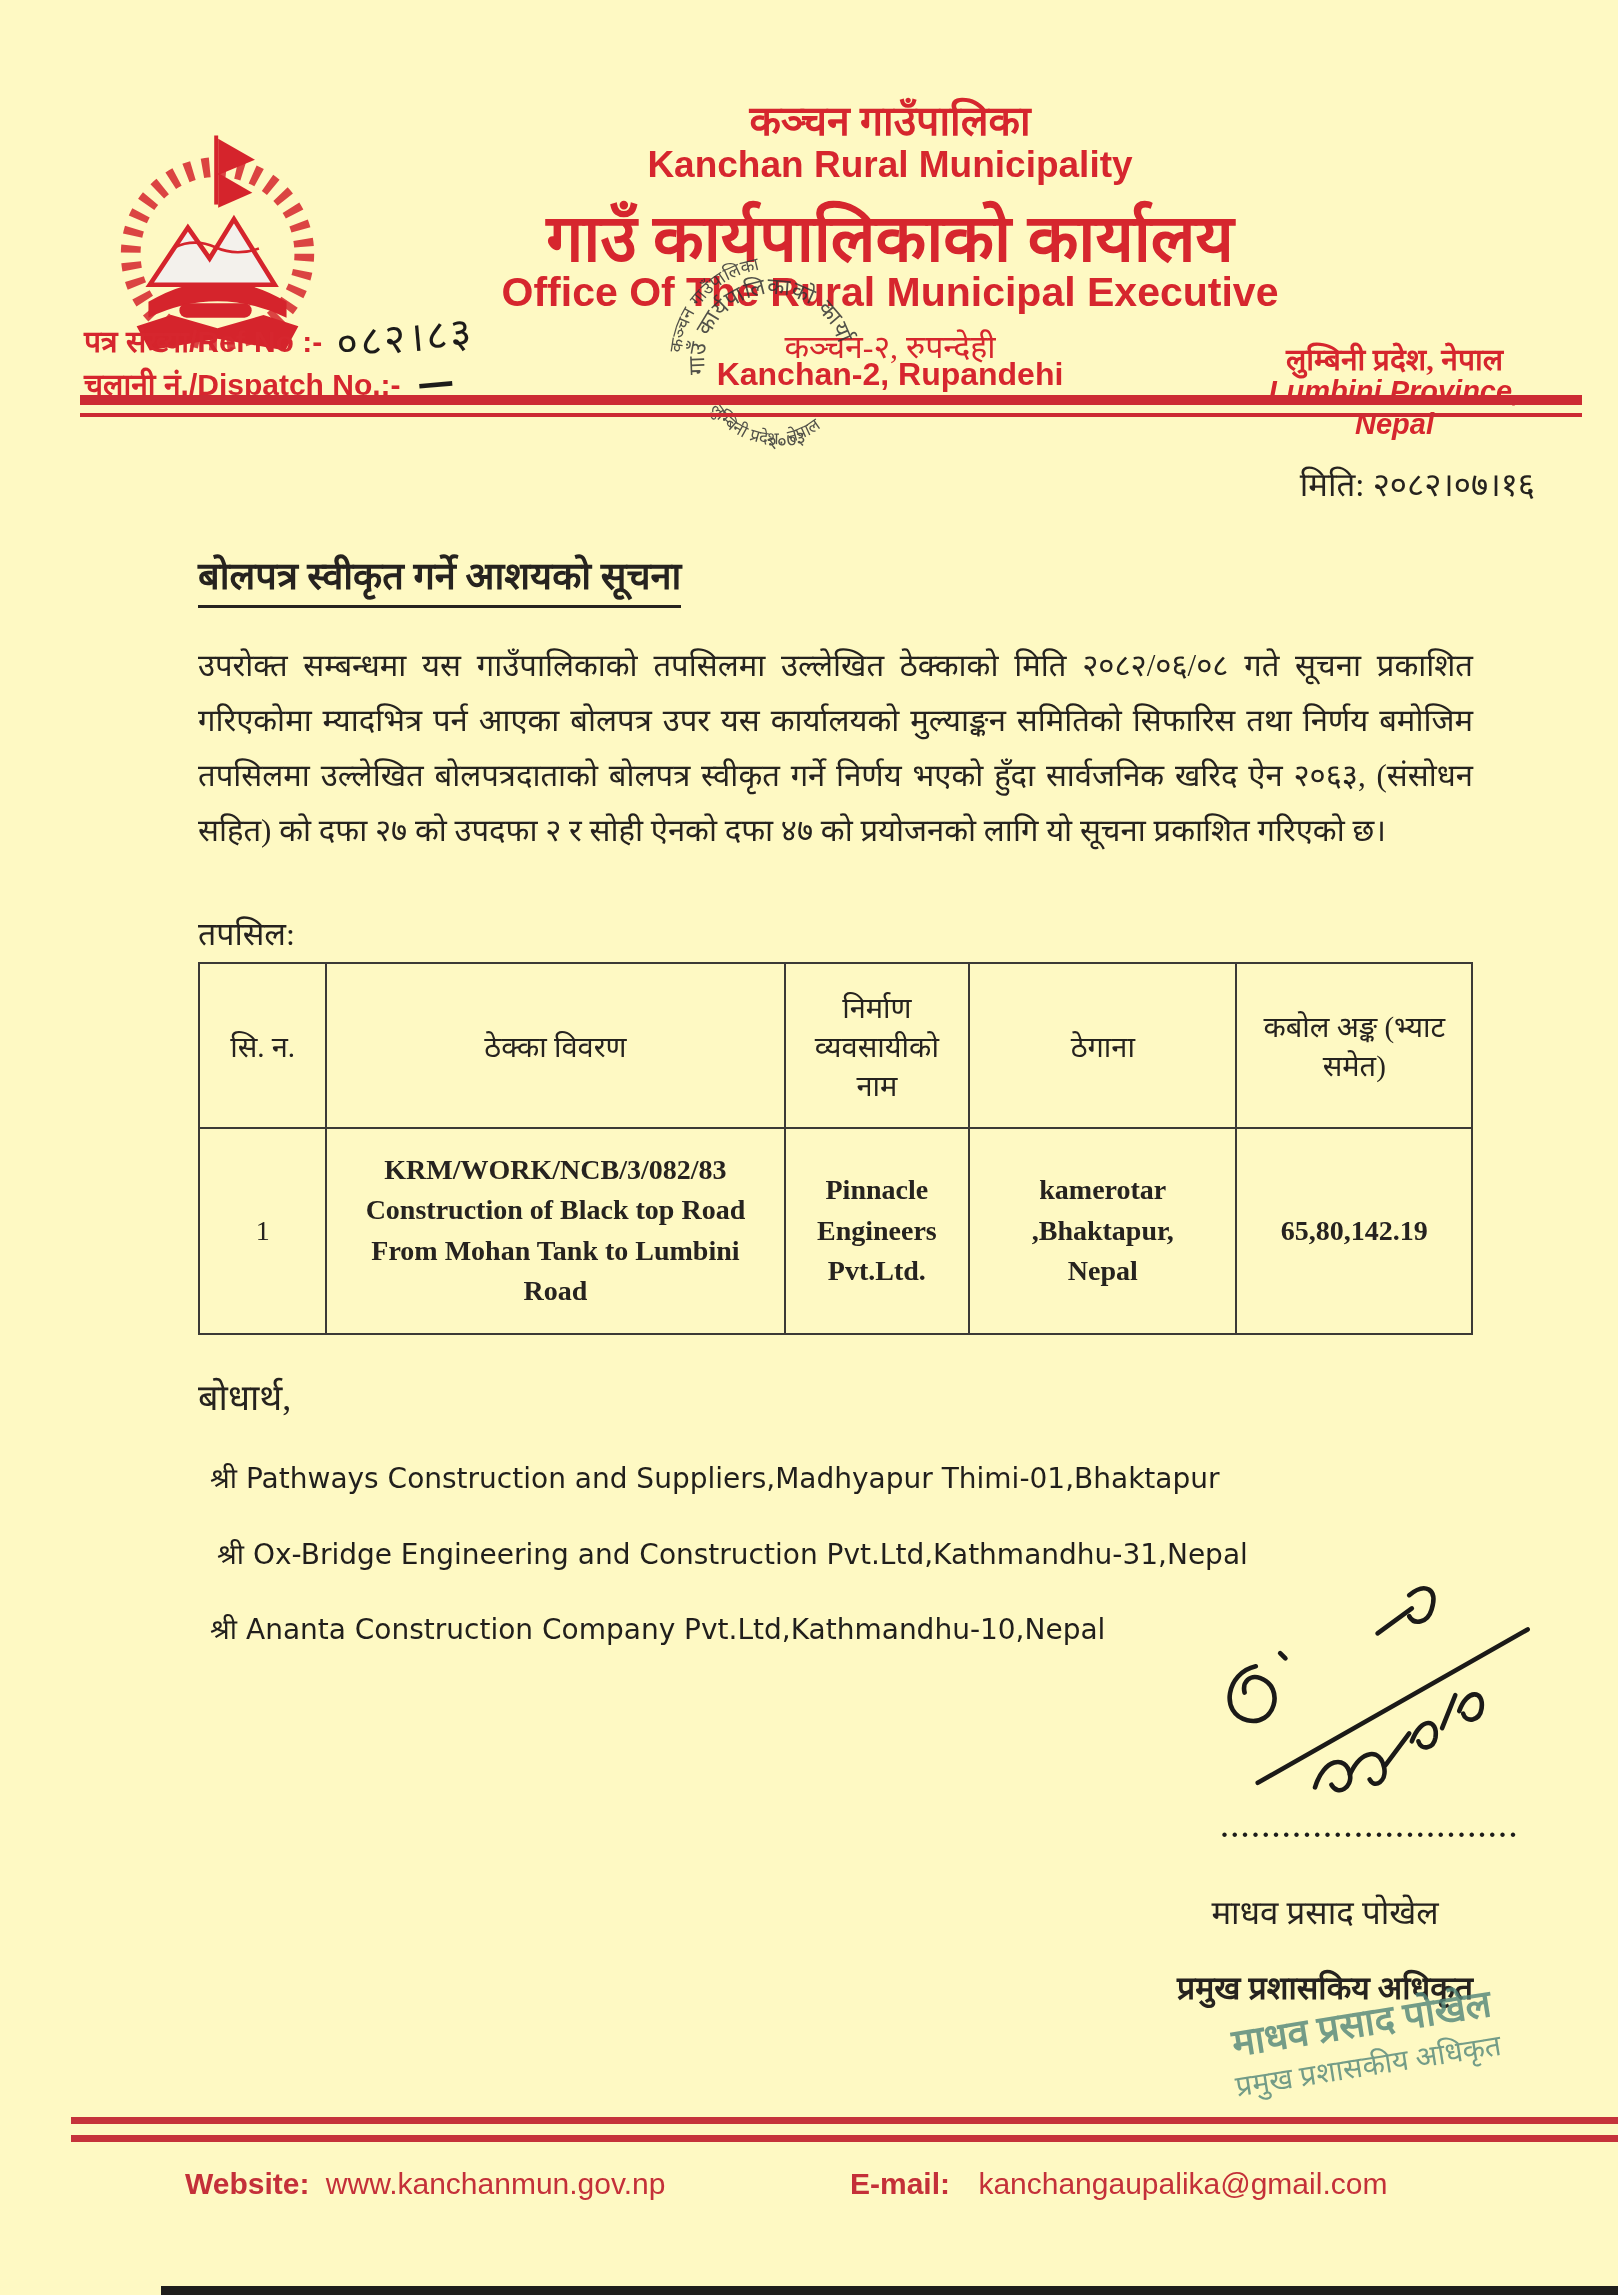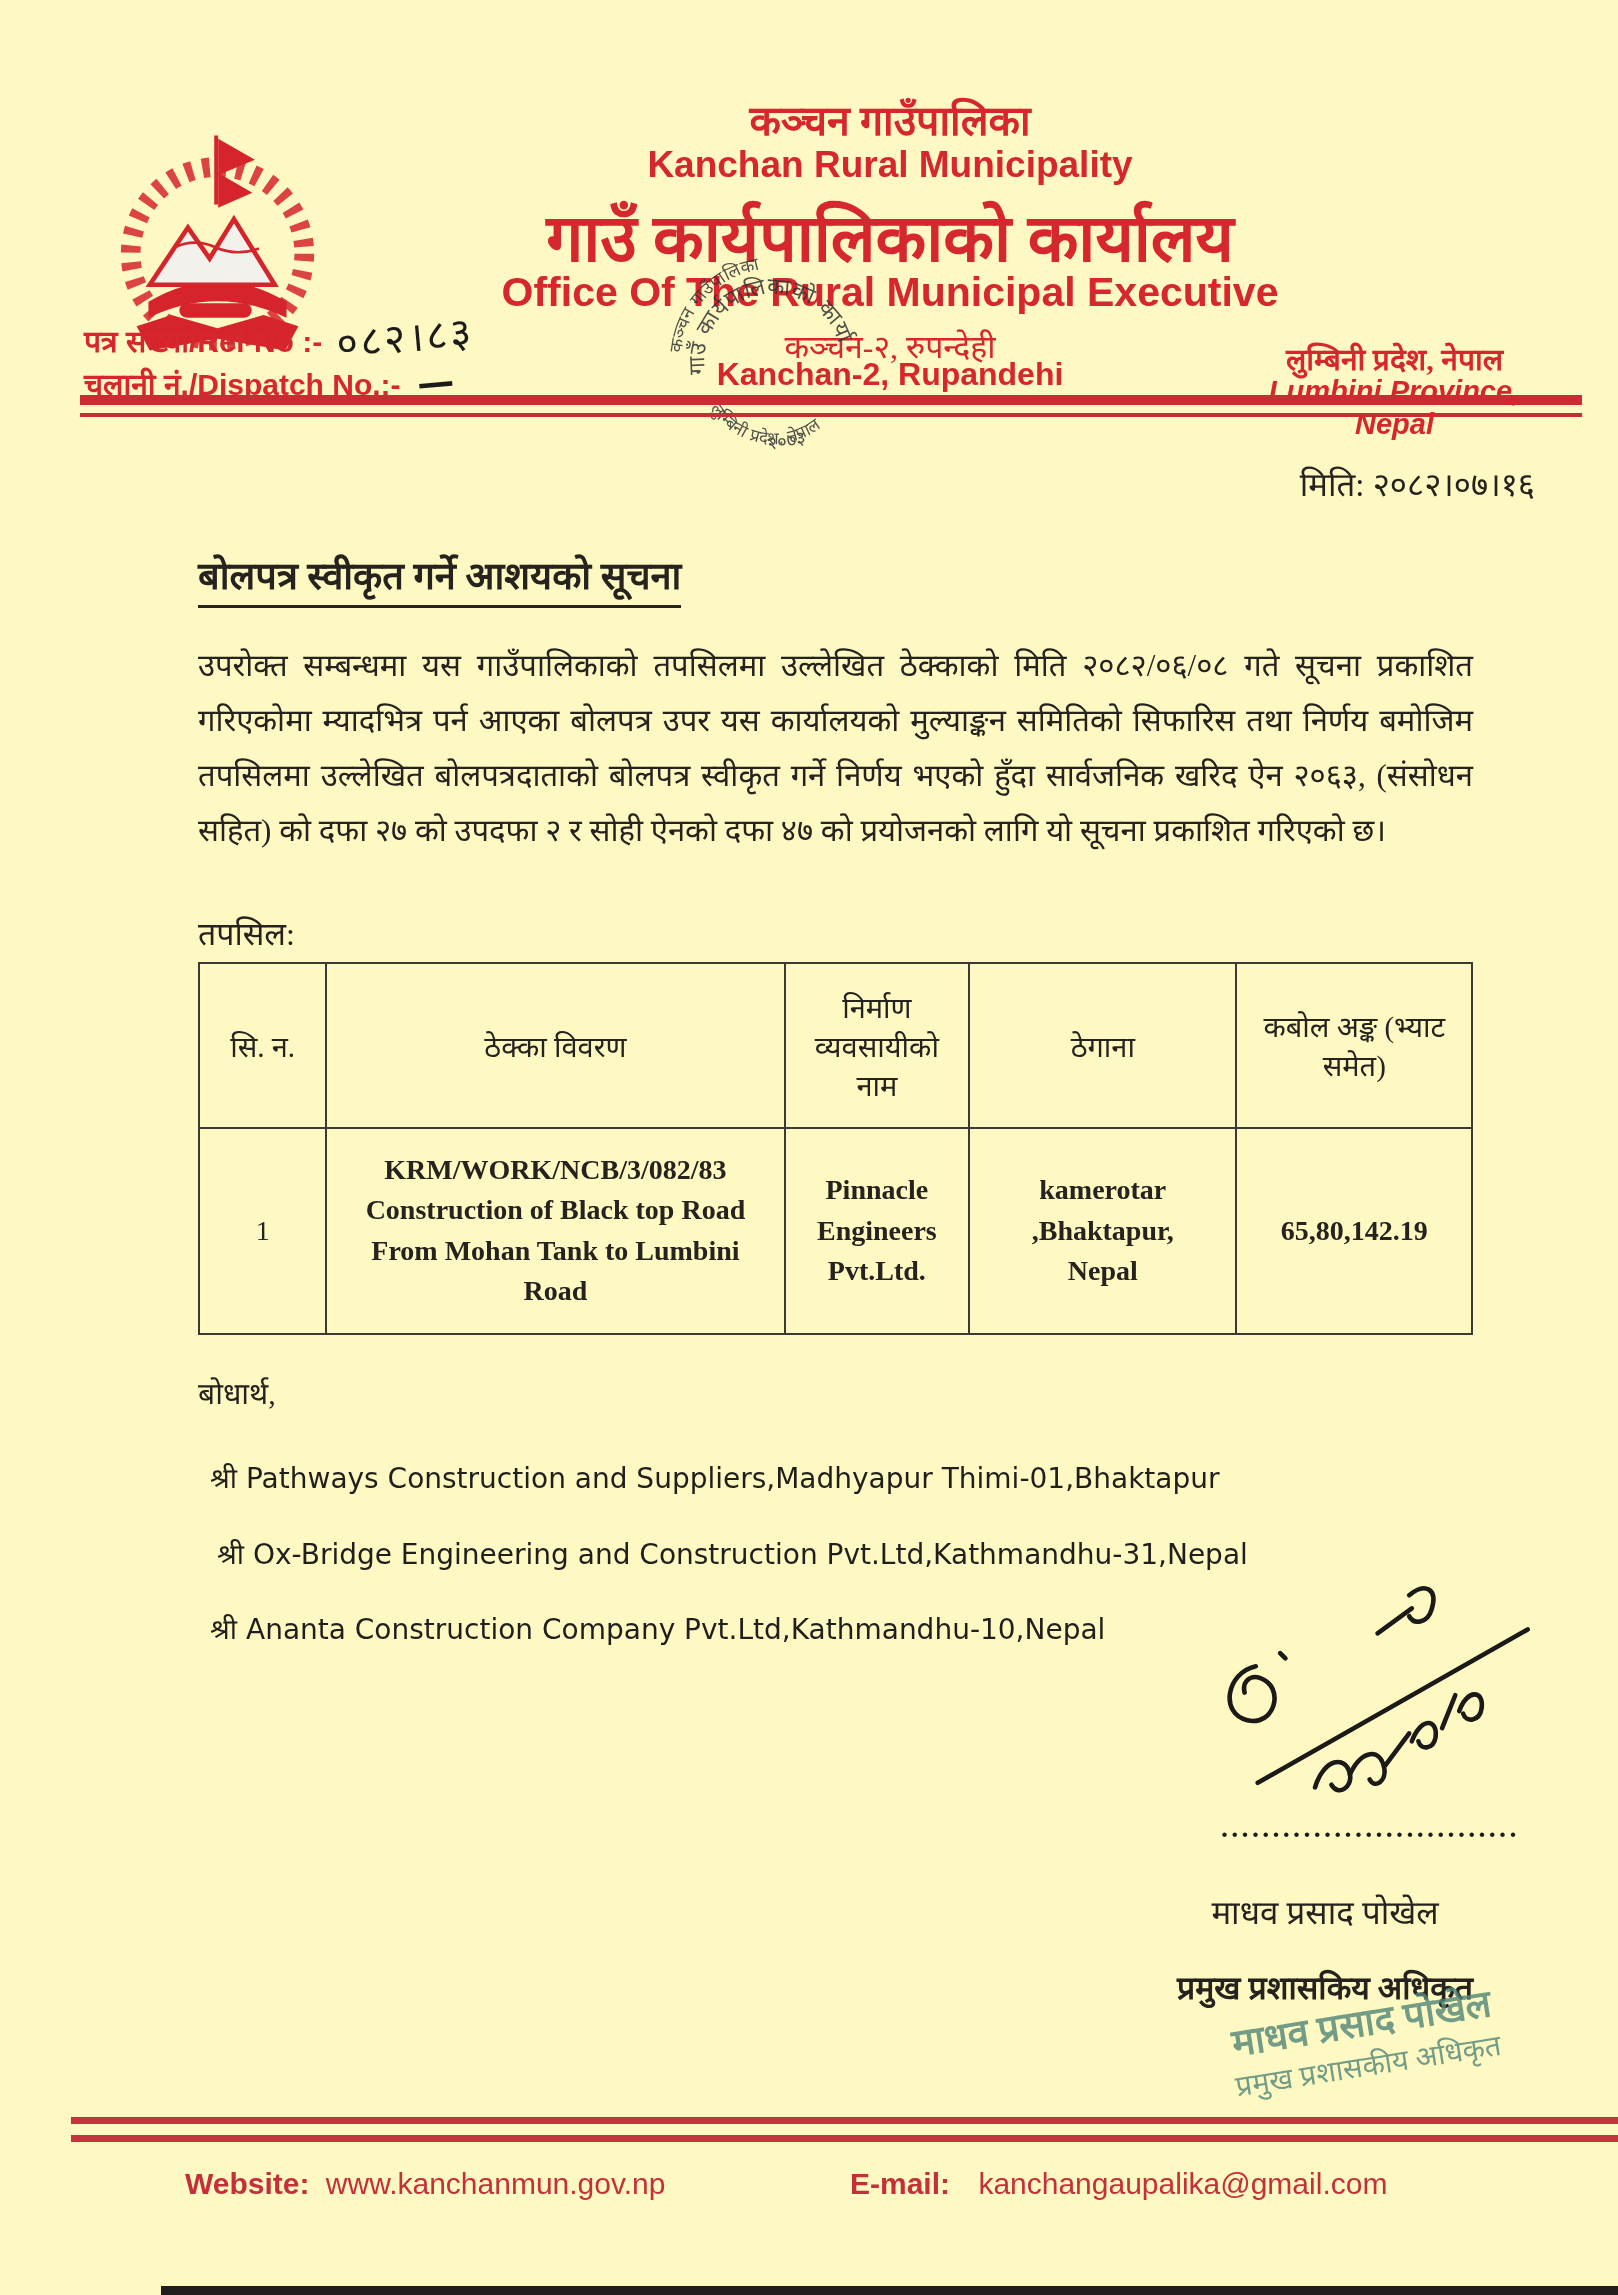--- a/index.html
+++ b/index.html
@@ -161,21 +161,21 @@
 Pvt.Ltd.</td>
         <td class="cell-en prelines">kamerotar
 ,Bhaktapur,
 Nepal</td>
         <td class="cell-en">65,80,142.19</td>
       </tr>
     </tbody>
       </table>
   </div>
 
-  <div class="abs" style="left:198px;top:1372px;font-size:30px;">बोधार्थ,</div>
+  <div class="abs" style="left:198px;top:1372px;font-size:36px;">बोधार्थ,</div>
   <div class="abs cc-item" style="left:210px;top:1458px;">श्री  Pathways Construction and Suppliers,Madhyapur Thimi-01,Bhaktapur</div>
   <div class="abs cc-item" style="left:217px;top:1534px;">श्री  Ox-Bridge Engineering and Construction Pvt.Ltd,Kathmandhu-31,Nepal</div>
   <div class="abs cc-item" style="left:210px;top:1609px;">श्री  Ananta Construction Company Pvt.Ltd,Kathmandhu-10,Nepal</div>
 
   <div class="abs" style="left:1180px;top:1582px;width:382px;height:237px;">
     <svg width="382" height="237" viewBox="0 0 580 360">
       <g stroke="#1b1a18" stroke-width="7" fill="none" stroke-linecap="round" stroke-linejoin="round">
         <path d="M348,20 C372,0 392,10 382,42 C376,62 356,66 348,52"></path>
         <path d="M300,78 L352,40"></path>
         <path d="M115,128 C70,138 60,200 102,210 C144,220 160,160 122,146 C106,140 94,152 98,168"></path>

